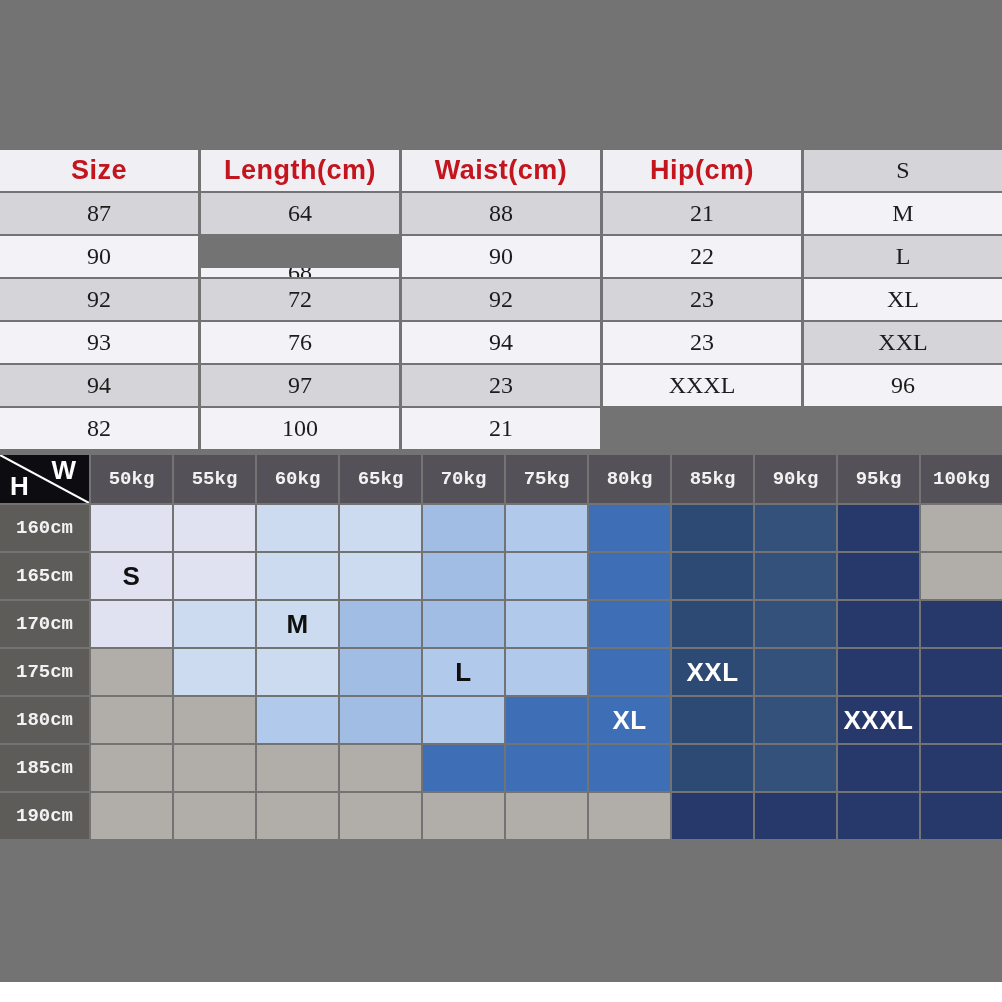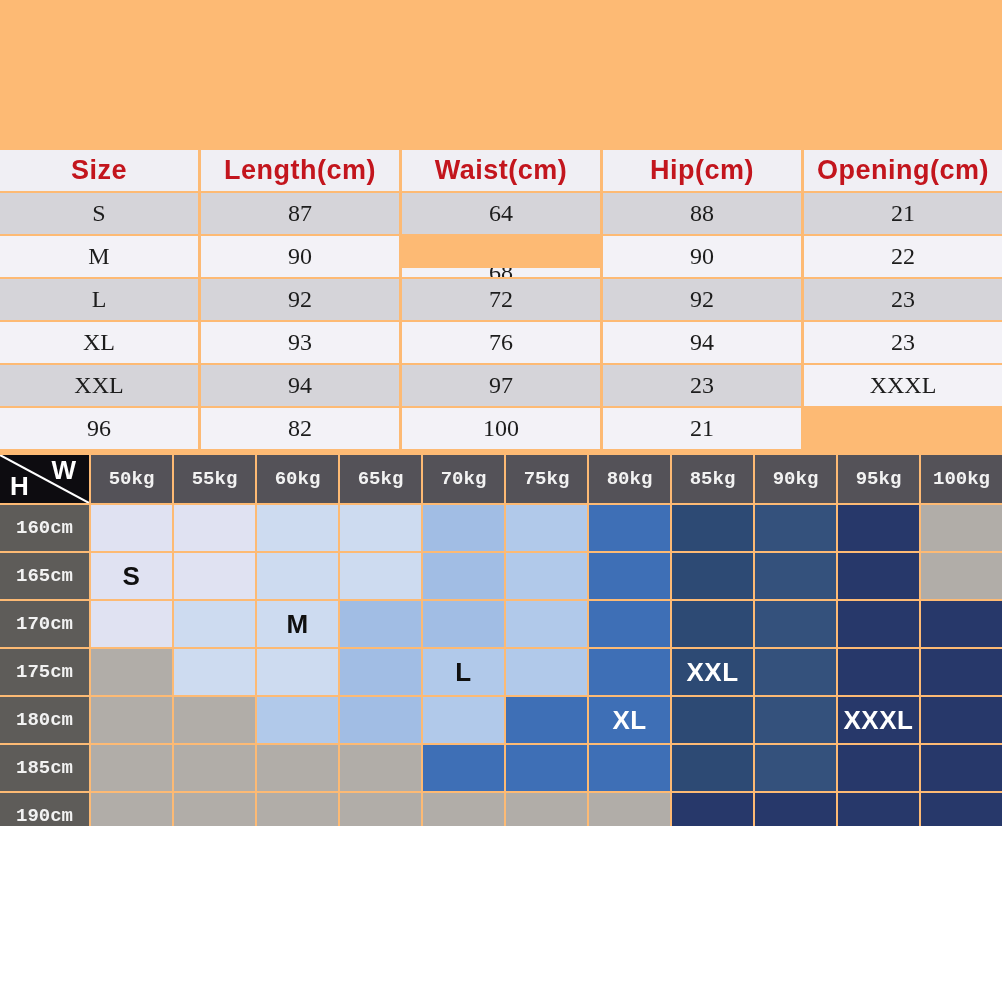--- a/index.html
+++ b/index.html
@@ -1,16 +1,16 @@
 <!DOCTYPE html>
 <html><head>
 <meta charset="utf-8">
 <style>
   html,body{margin:0;padding:0;background:#ffffff;}
-  .stage{position:relative;width:1002px;height:826px;background:#fdba74;overflow:hidden;font-family:"Liberation Sans",sans-serif;}
+  .stage{position:relative;width:1002px;height:982px;background:#737373;overflow:hidden;font-family:"Liberation Sans",sans-serif;}
 
   
   .size-table{
     position:absolute;left:0;top:150px;width:1002px;
     display:grid;grid-template-columns:repeat(5,1fr);grid-auto-rows:41px;
     row-gap:2px;column-gap:3px;
   }
   .st-cell{display:flex;align-items:center;justify-content:center;overflow:hidden;}
   .st-header{font-weight:bold;font-size:27px;letter-spacing:.5px;font-family:"Liberation Sans",sans-serif;}
   .st-data{font-family:"Liberation Serif",serif;font-size:24px;}
@@ -33,21 +33,20 @@
 </head>
 <body>
 
 <div class="stage">
 
   <div class="size-table">
       <div class="st-cell st-header" style="background: rgb(240, 239, 244); color: rgb(195, 21, 29);">Size</div>
       <div class="st-cell st-header" style="background: rgb(240, 239, 244); color: rgb(195, 21, 29);">Length(cm)</div>
       <div class="st-cell st-header" style="background: rgb(240, 239, 244); color: rgb(195, 21, 29);">Waist(cm)</div>
       <div class="st-cell st-header" style="background: rgb(240, 239, 244); color: rgb(195, 21, 29);">Hip(cm)</div>
-      <div class="st-cell st-header" style="background: rgb(240, 239, 244); color: rgb(195, 21, 29);">Opening(cm)</div>
       <div class="st-cell st-data" style="background: rgb(213, 212, 217); color: rgb(28, 28, 28);">S</div>
       <div class="st-cell st-data" style="background: rgb(213, 212, 217); color: rgb(28, 28, 28);">87</div>
       <div class="st-cell st-data" style="background: rgb(213, 212, 217); color: rgb(28, 28, 28);">64</div>
       <div class="st-cell st-data" style="background: rgb(213, 212, 217); color: rgb(28, 28, 28);">88</div>
       <div class="st-cell st-data" style="background: rgb(213, 212, 217); color: rgb(28, 28, 28);">21</div>
       <div class="st-cell st-data" style="background: rgb(243, 242, 247); color: rgb(28, 28, 28);">M</div>
       <div class="st-cell st-data" style="background: rgb(243, 242, 247); color: rgb(28, 28, 28);">90</div>
       <div class="st-cell st-data" style="background: rgb(243, 242, 247); color: rgb(28, 28, 28); margin-top: 32px;">68</div>
       <div class="st-cell st-data" style="background: rgb(243, 242, 247); color: rgb(28, 28, 28);">90</div>
       <div class="st-cell st-data" style="background: rgb(243, 242, 247); color: rgb(28, 28, 28);">22</div>

